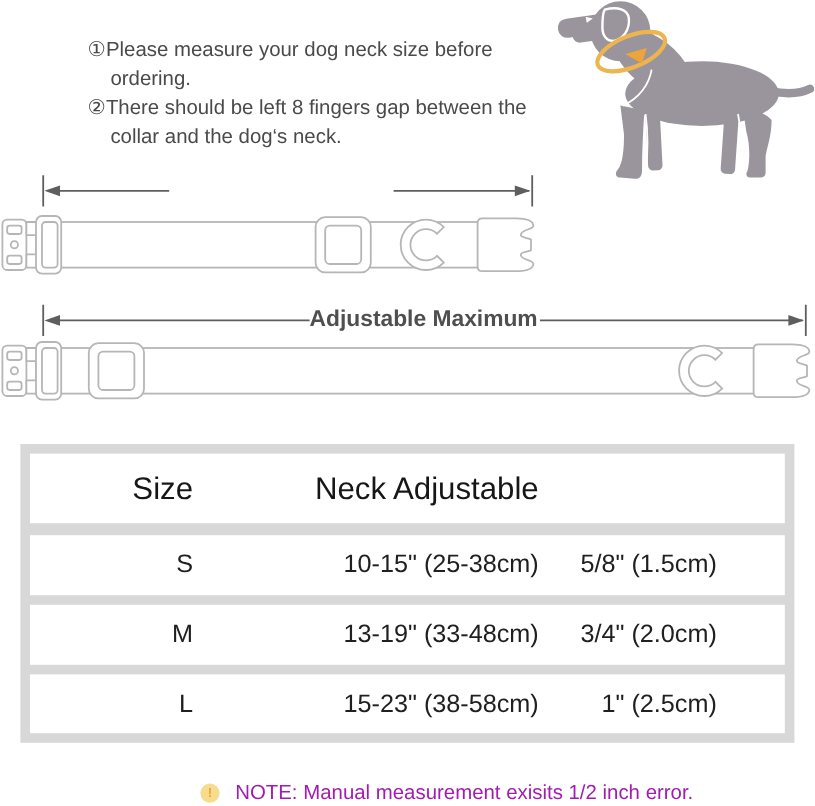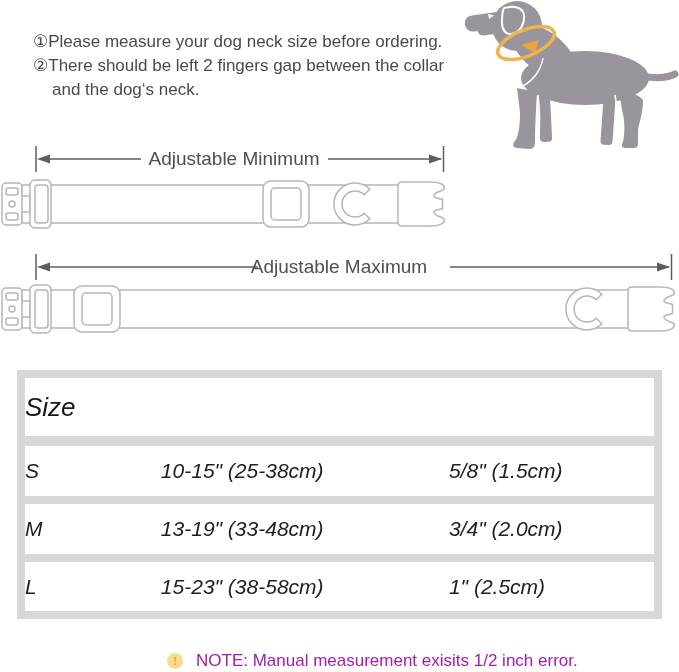--- a/index.html
+++ b/index.html
@@ -2,30 +2,30 @@
 <html><head>
 <meta charset="utf-8">
 <style>
   html,body{margin:0;padding:0;background:#fff;}
   #stage{
     position:relative;width:679px;height:672px;background:#fff;overflow:hidden;
     font-family:"Liberation Sans","DejaVu Sans",sans-serif;color:#4a4a4a;
   }
   
   .instructions{position:absolute;left:33px;top:30px;width:432px;font-size:17px;line-height:24px;color:#4a4a4a;}
-  .instr-item{padding-left:19px;text-indent:-19px;}
+  .instr-item{padding-left:19px;text-indent:-19px;margin-left:40px;}
   
   .dim-label{position:absolute;transform:translateX(-50%);font-size:19px;color:#4f4f4f;white-space:nowrap;}
   
   .size-table{position:absolute;left:17px;top:370px;width:645px;height:249px;background:#d8d8d8;box-sizing:border-box;padding:8px;overflow:hidden;}
   .t-row{background:#fff;display:flex;align-items:center;}
   .t-head{height:58px;margin-bottom:10px;font-size:26px;color:#161616;}
   .t-data{height:50px;margin-bottom:8px;font-size:21px;color:#202020;}
   .t-data:last-child{margin-bottom:0;height:49px;}
-  .cell{text-align:left;font-style:italic;}
+  .cell{text-align:right;}
   .c1{width:21.6%;}
   .c2{width:45.8%;}
   .c3{width:23.6%;}
   
   .note{position:absolute;left:167px;top:651px;display:flex;align-items:center;}
   .note-icon{width:16px;height:16px;border-radius:50%;background:#f7dc8e;color:#e8a33d;
     font-size:11px;font-weight:bold;text-align:center;line-height:16px;flex:0 0 auto;}
   .note-text{margin-left:13px;font-size:17px;color:#a21caf;white-space:nowrap;}
   svg{position:absolute;display:block;}
 </style>
@@ -53,21 +53,21 @@
       <path id="dring" fill="#fff" stroke="#b6b6b6" stroke-width="1.5" d="M 14.8,-14.8 A 21,21 0 1 0 14.8,14.8 L 9.2,9.2 A 13,13 0 1 1 9.2,-9.2 Z"></path>
       <path id="fbuckle" fill="#fff" stroke="#b6b6b6" stroke-width="1.5" stroke-linejoin="round" d="M 4,-22 L 32,-22 C 40,-22 46,-20.5 46.5,-16 C 46.8,-12.5 36.5,-13 36,-8.5
            C 35.6,-5.5 42,-6 44.5,-4.5 L 44.5,4.5 C 42,6 35.6,5.5 36,8.5
            C 36.5,13 46.8,12.5 46.5,16 C 46,20.5 40,22 32,22 L 4,22
            C 1.5,22 0,20.5 0,18 L 0,-18 C 0,-20.5 1.5,-22 4,-22 Z"></path>
     </defs>
   </svg>
 
   <div class="instructions">
     <div class="instr-item"><span>①</span><span>Please measure your dog neck size before ordering.</span></div>
-    <div class="instr-item"><span>②</span><span>There should be left 2 fingers gap between the collar and the dog‘s neck.</span></div>
+    <div class="instr-item"><span>②</span><span>There should be left 8 fingers gap between the collar and the dog‘s neck.</span></div>
   </div>
 
   <svg style="left:459px;top:0;" width="220" height="158" viewBox="0 0 220 158">
     <g fill="#9a959c">
       <path d="M 183,76 C 198,79 208,78 216,74" stroke="#9a959c" stroke-width="7" fill="none" stroke-linecap="round"></path>
       <rect x="143" y="95" width="12" height="50" rx="4" transform="rotate(4 149 120)"></rect>
       <path d="M 160,90 C 172,92 180,95 184,100 C 184,112 181,120 179,130 L 179,144 C 179,147 177,148 174,148 L 166,148 C 163,148 162,145 164,142 C 166,134 166,120 163,110 Z"></path>
       <rect x="80" y="92" width="12" height="50" rx="4" transform="rotate(-3 86 117)"></rect>
       <path d="M 58,88 L 78,92 C 77,108 76,126 76,142 C 76,147 74,149 70,149 L 58,148 C 54,148 53,144 56,141 C 60,136 61,124 61,112 Z"></path>
       <ellipse cx="126" cy="78" rx="64" ry="27"></ellipse>
@@ -91,53 +91,53 @@
   <svg style="left:0;top:145px;" width="450" height="28" viewBox="0 0 450 28">
     <g stroke="#5e5e5e" stroke-width="1.5">
       <line x1="36" y1="1" x2="36" y2="27"></line>
       <line x1="48" y1="14" x2="141" y2="14" stroke-width="1.4"></line>
       <line x1="328" y1="14" x2="441" y2="14" stroke-width="1.4"></line>
       <line x1="443.5" y1="1" x2="443.5" y2="27"></line>
     </g>
     <polygon points="37,14 50,9.5 50,18.5" fill="#5e5e5e"></polygon>
     <polygon points="442,14 429,9.5 429,18.5" fill="#5e5e5e"></polygon>
   </svg>
-  <div class="dim-label" style="left:234px;top:148px;">Adjustable Minimum</div>
 
   <svg style="left:0;top:172px;" width="450" height="64" viewBox="0 -32 450 64">
     <rect x="30" y="-19" width="375" height="38" fill="#fff" stroke="#b6b6b6" stroke-width="1.5"></rect>
     <use href="#buckle-male" x="0" y="0"></use>
     <use href="#slider" x="286" y="0"></use>
     <use href="#dring" x="355" y="0"></use>
     <use href="#fbuckle" x="398" y="0"></use>
   </svg>
 
   <svg style="left:0;top:253px;" width="679" height="28" viewBox="0 0 679 28">
     <g stroke="#5e5e5e" stroke-width="1.5">
       <line x1="36" y1="1" x2="36" y2="27"></line>
       <line x1="48" y1="14" x2="258" y2="14" stroke-width="1.4"></line>
       <line x1="450" y1="14" x2="669" y2="14" stroke-width="1.4"></line>
       <line x1="671.5" y1="1" x2="671.5" y2="27"></line>
     </g>
     <polygon points="37,14 50,9.5 50,18.5" fill="#5e5e5e"></polygon>
     <polygon points="670,14 657,9.5 657,18.5" fill="#5e5e5e"></polygon>
   </svg>
-  <div class="dim-label" style="left:339px;top:256px;">Adjustable Maximum</div>
+  <div class="dim-label" style="left:353px;top:256px;font-weight:bold;">Adjustable Maximum</div>
 
   <svg style="left:0;top:277px;" width="679" height="64" viewBox="0 -32 679 64">
     <rect x="30" y="-19" width="610" height="38" fill="#fff" stroke="#b6b6b6" stroke-width="1.5"></rect>
     <use href="#buckle-male" x="0" y="0"></use>
     <use href="#slider" x="97" y="0"></use>
     <use href="#dring" x="587" y="0"></use>
     <use href="#fbuckle" x="628" y="0"></use>
   </svg>
 
   <div class="size-table">
     <div class="t-row t-head">
       <div class="cell c1">Size</div>
+      <div class="cell c2">Neck Adjustable</div>
     </div>
     <div class="t-row t-data">
       <div class="cell c1">S</div>
       <div class="cell c2">10-15" (25-38cm)</div>
       <div class="cell c3">5/8" (1.5cm)</div>
     </div>
     <div class="t-row t-data">
       <div class="cell c1">M</div>
       <div class="cell c2">13-19" (33-48cm)</div>
       <div class="cell c3">3/4" (2.0cm)</div>

